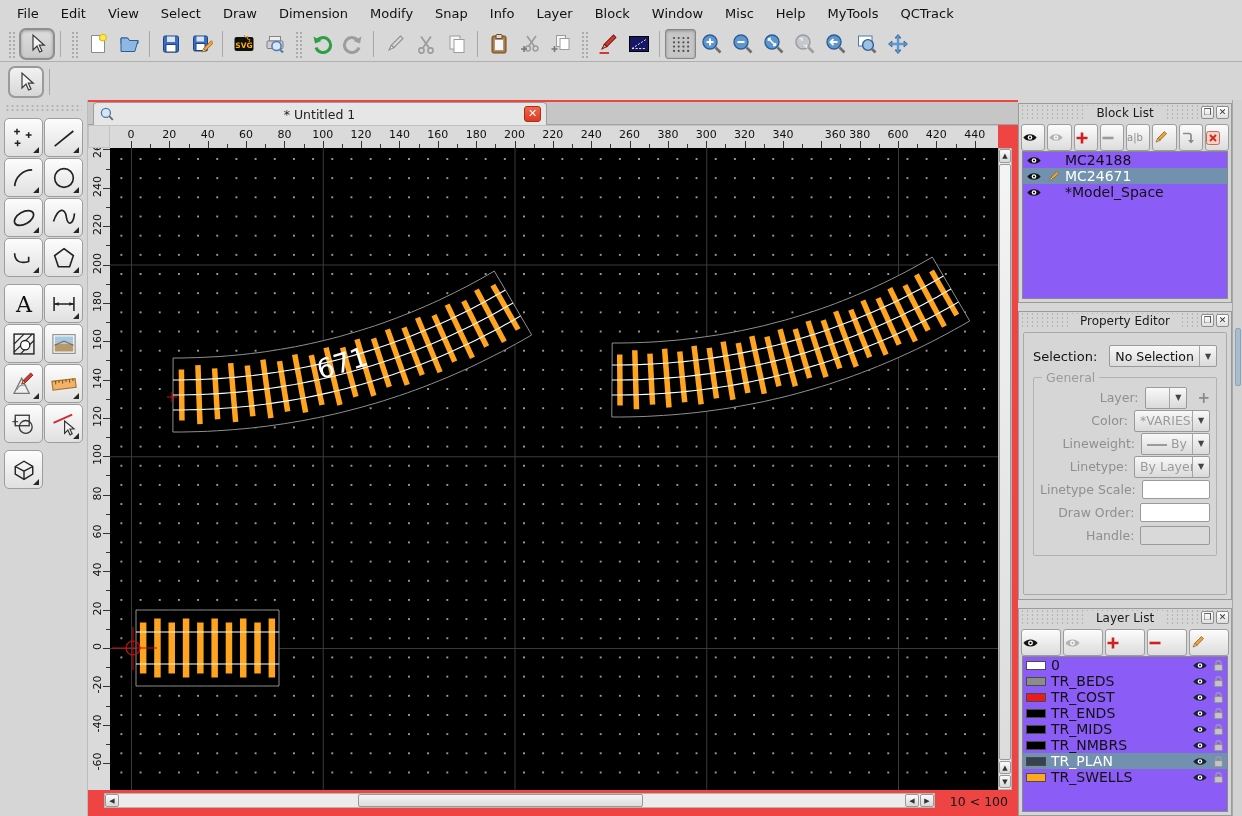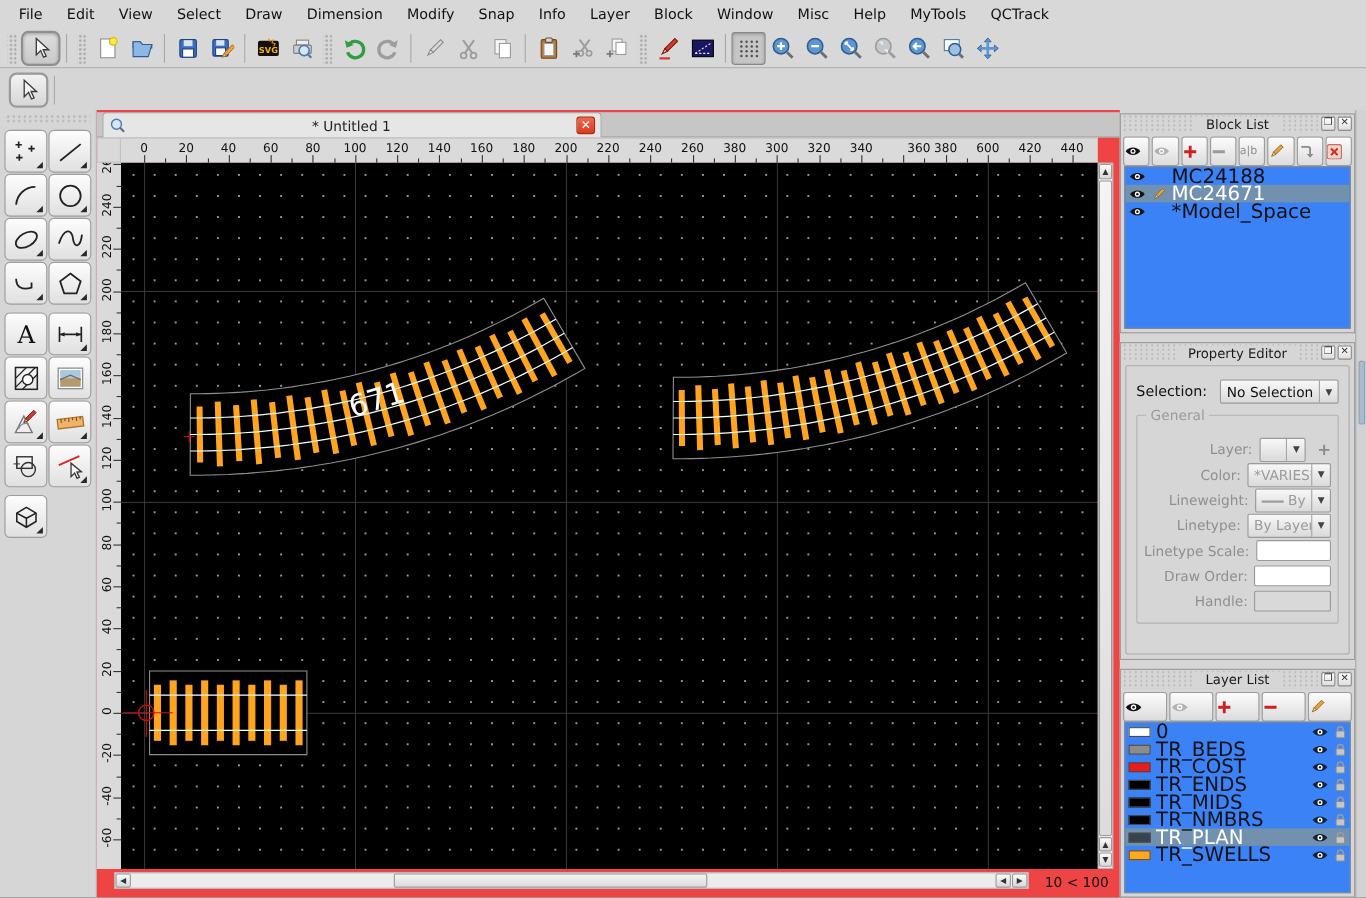--- a/index.html
+++ b/index.html
@@ -53,33 +53,33 @@
 .sthumb{position:absolute;background:linear-gradient(#f4f4f4,#dcdcdc);border:1px solid #9a9a9a;border-radius:2px}
 .gridinfo{position:absolute;right:10px;top:694px;font-size:12.5px;color:#111}
 
 .panel{position:absolute;left:1018px;width:214px;background:#d6d6d6;border:1px solid #9a9a9a}
 .ptitle{position:relative;height:17px;display:flex;align-items:center;justify-content:center;font-size:12px;color:#1a1a1a;background-image:radial-gradient(#b7b7b7 1px,transparent 1.2px);background-size:5px 4px;background-position:1px 4px}
 .ptitle .txt{background:#d6d6d6;padding:0 10px}
 .pbtns{position:absolute;right:2px;top:2px;display:flex;gap:2px;background:#d6d6d6;padding-left:3px}
 .wbtn{width:13px;height:13px;border:1px solid #8d8d8d;background:linear-gradient(#ffffff,#dedede);border-radius:2px;font-size:9px;line-height:11px;text-align:center;color:#333}
 .ptool{display:flex;gap:2px;padding:3px 2px 2px 2px}
 .tbn{flex:1;height:27px;background:linear-gradient(#fcfcfc,#dcdcdc);border:1px solid #9d9d9d;border-radius:3px;display:flex;align-items:center;justify-content:flex-start;font-size:10px;color:#555}
-.listbox{position:absolute;left:3px;right:3px;top:47px;bottom:3px;background:#3b82f6;border:1px solid #8a8a8a;overflow:hidden;font-size:18px}
+.listbox{position:absolute;left:3px;right:3px;top:47px;bottom:3px;background:#8b5cf6;border:1px solid #8a8a8a;overflow:hidden;font-size:14px}
 .lrow{height:16px;display:flex;align-items:center;gap:5px;padding:0 3px;color:#111}
 .lrow.sel{background:#7191af;color:#fff}
 .lrow .nm{white-space:nowrap}
 .swatch{width:20px;height:9px;border:1px solid #4a4a4a;flex:0 0 auto}
 .rspace{flex:1}
 
 .pbody{position:absolute;left:4px;right:4px;top:20px;bottom:4px;border:1px solid #aaaaaa;border-radius:2px;background:#d6d6d6;padding:10px 5px 0}
 .selrow{display:flex;align-items:center;gap:12px;margin:2px 4px 10px}
 .cmb{height:22px;border:1px solid #9a9a9a;border-radius:2px;background:linear-gradient(#f8f8f8,#dadada);display:flex;align-items:center}
 .cmb .val{flex:1;padding:0 5px;font-size:12.5px;white-space:nowrap;overflow:hidden}
 .cmb .arr{width:17px;align-self:stretch;border-left:1px solid #a5a5a5;display:flex;align-items:center;justify-content:center;font-size:8px;color:#444}
-.grp{position:relative;margin:4px 4px 0;border:1px solid #b2b2b2;border-radius:2px;padding:19px 6px 8px}
+.grp{position:relative;margin:4px 4px 0;border:1px solid #b2b2b2;border-radius:2px;padding:8px 6px 8px}
 .grp .leg{position:absolute;top:-8px;left:8px;background:#d6d6d6;padding:0 4px;color:#9b9b9b;font-size:12.5px}
 .frow{display:flex;align-items:center;height:23px}
 .flab{width:112px;text-align:right;color:#8f8f8f;padding-right:6px;font-size:12.5px;white-space:nowrap}
 .frow .cmb{width:76px}
 .frow .cmb.dis .val{color:#9b9b9b}
 .frow .cmb.mini{width:46px}
 .plus{color:#8a8a8a;font-size:15px;font-weight:bold;margin-left:10px}
 .inp{width:78px;height:19px;background:#fff;border:1px solid #9a9a9a;border-radius:2px}
 .inp.gray{background:#d9d9d9}
 .lnw{display:inline-block;width:20px;border-top:2px solid #9b9b9b;margin-right:4px;vertical-align:middle}

